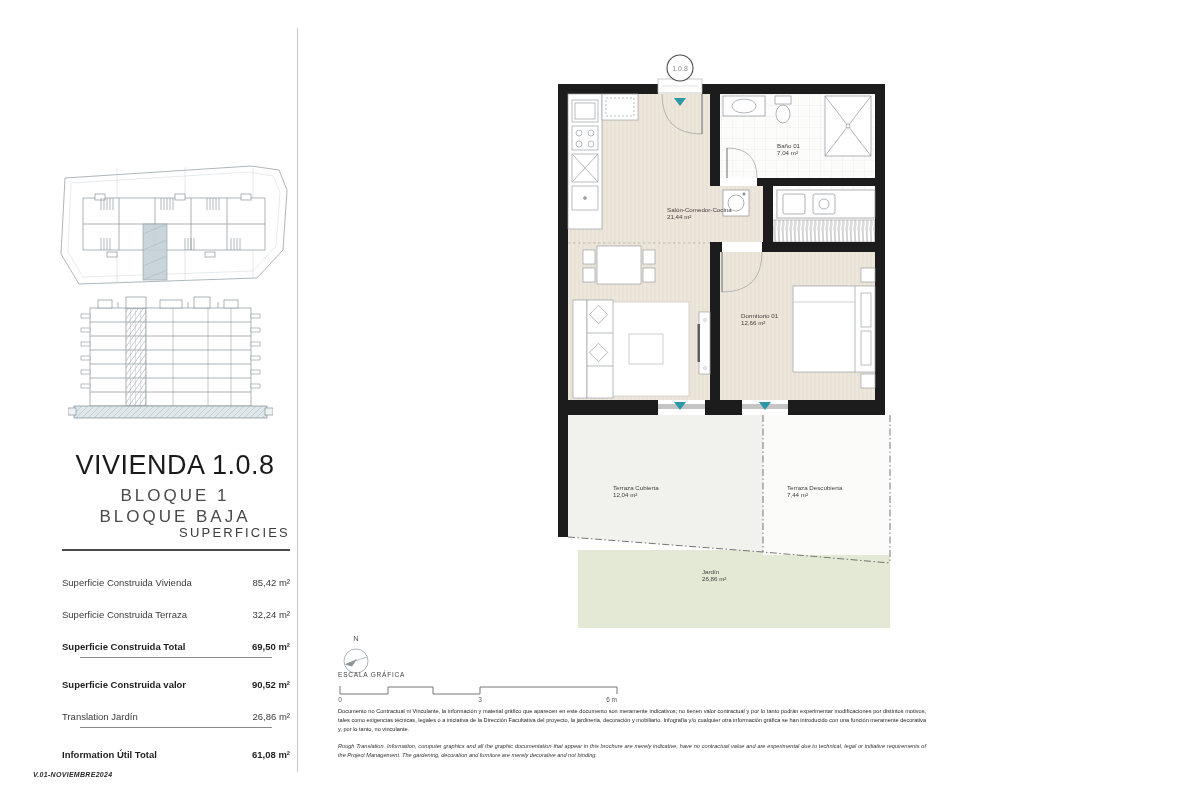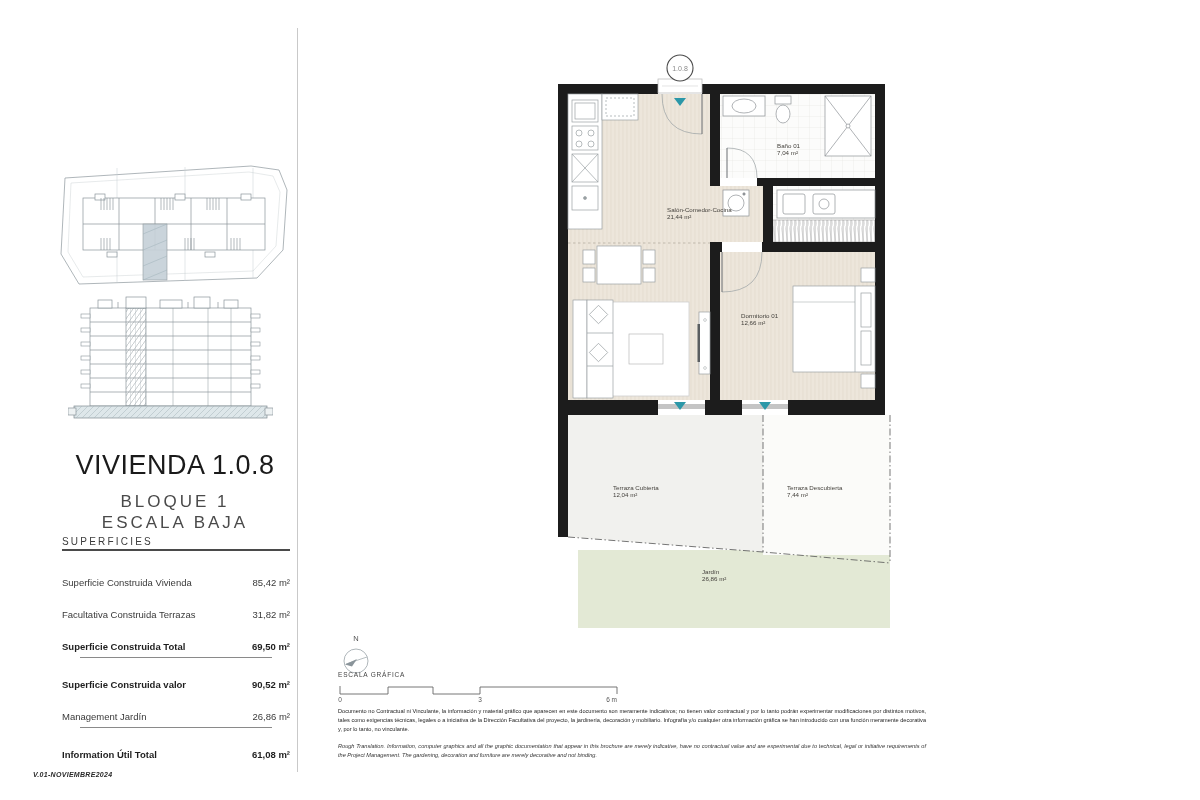--- a/index.html
+++ b/index.html
@@ -4,23 +4,23 @@
 <style>
   html,body{margin:0;padding:0;}
   body{width:1200px;height:800px;position:relative;background:#ffffff;overflow:hidden;
        font-family:"Liberation Sans", sans-serif;color:#222;}
   .abs{position:absolute;}
   
   .vdivider{left:297px;top:28px;width:1px;height:744px;background:#c9c9c9;}
   
   .title-block{left:45px;top:450px;width:260px;text-align:center;}
   .title-block h1{margin:0;font-size:27px;font-weight:normal;letter-spacing:.5px;color:#1a1a1a;}
-  .subtitle{margin-top:10px;font-size:17px;font-weight:400;letter-spacing:3px;color:#4a4a4a;line-height:21px;}
-  
-  .surf-head{left:62px;top:536px;width:228px;text-align:left;font-size:10px;letter-spacing:2.2px;color:#3c3c3c;}
+  .subtitle{margin-top:4px;font-size:17px;font-weight:400;letter-spacing:3px;color:#4a4a4a;line-height:21px;}
+  
+  .surf-head{left:62px;top:525px;width:228px;text-align:right;font-size:13px;letter-spacing:2.2px;color:#3c3c3c;}
   .surf-rule{left:62px;top:549px;width:228px;height:2px;background:#4a4a4a;}
   .surf-table{left:62px;top:556px;width:228px;font-size:9.5px;color:#3a3a3a;}
   .srow{display:flex;justify-content:space-between;line-height:11px;margin-top:21px;}
   .srow.bold{font-weight:bold;color:#1e1e1e;}
   .sdiv{border-top:1px solid #8a8a8a;width:84%;margin:5px auto 6px auto;}
   
   .version{left:33px;top:771px;font-size:7px;font-style:italic;font-weight:bold;letter-spacing:.3px;color:#2a2a2a;}
   
   .escala-label{left:338px;top:671px;font-size:6.5px;letter-spacing:.8px;color:#444;}
   
@@ -160,47 +160,47 @@
   <g stroke="#8a949a" stroke-width="0.7" fill="#eef2f3">
     <rect x="0" y="120" width="8" height="7"></rect>
       <rect x="197" y="120" width="8" height="7"></rect>
   </g>
 </svg>
 
 <div class="abs title-block">
   <h1>VIVIENDA 1.0.8</h1>
   <div class="subtitle">
     <div>BLOQUE 1</div>
-    <div>ESCALA BAJA</div>
+    <div>BLOQUE BAJA</div>
   </div>
 </div>
 
 <div class="abs surf-head">SUPERFICIES</div>
 <div class="abs surf-rule"></div>
 
 <div class="abs surf-table">
   <div class="srow">
     <span>Superficie Construida Vivienda</span>
     <span>85,42 m²</span>
   </div>
   <div class="srow">
-    <span>Facultativa Construida Terrazas</span>
-    <span>31,82 m²</span>
+    <span>Superficie Construida Terraza</span>
+    <span>32,24 m²</span>
   </div>
   <div class="srow bold">
     <span>Superficie Construida Total</span>
     <span>69,50 m²</span>
   </div>
   <div class="sdiv"></div>
   <div class="srow bold">
     <span>Superficie Construida valor</span>
     <span>90,52 m²</span>
   </div>
   <div class="srow">
-    <span>Management Jardín</span>
+    <span>Translation Jardín</span>
     <span>26,86 m²</span>
   </div>
   <div class="sdiv"></div>
   <div class="srow bold">
     <span>Information Útil Total</span>
     <span>61,08 m²</span>
   </div>
 </div>
 
 <div class="abs version">V.01-NOVIEMBRE2024</div>

